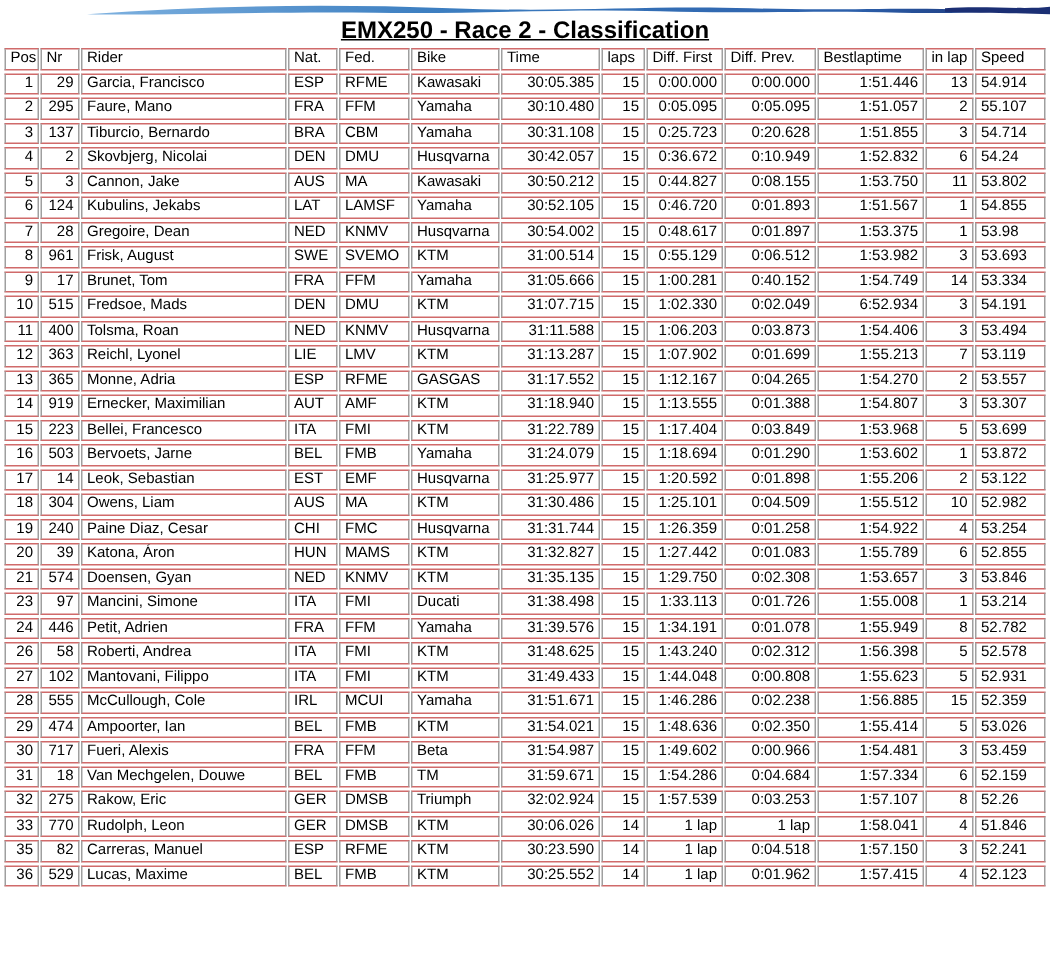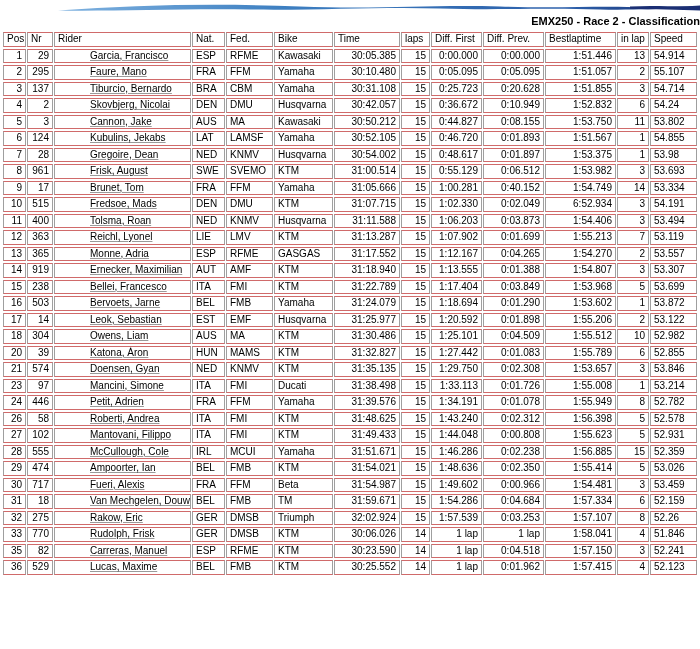--- a/index.html
+++ b/index.html
@@ -13,25 +13,26 @@
     overflow: hidden;
     font-family: "Liberation Sans", sans-serif;
     color: #000;
   }
   .swoosh-wrap {
     width: 700px;
     height: 12px;
     overflow: hidden;
   }
   .page-title {
-    text-align: right;
+    text-align: center;
     font-weight: bold;
-    font-size: 11px;
+    font-size: 16px;
     line-height: 16px;
     margin: 1px 0 1px 0;
+    text-decoration: underline;
   }
   table.results {
     table-layout: fixed;
     width: 696px;
     margin-left: 2px;
     border-collapse: separate;
     border-spacing: 1px 2px;
   }
   table.results th,
   table.results td {
@@ -45,24 +46,22 @@
     line-height: 12.5px;
     padding: 0 3px;
     white-space: nowrap;
     overflow: hidden;
     text-align: left;
     vertical-align: middle;
   }
   table.results .al-r { text-align: right; }
   .rider-link {
     color: #000;
-    text-decoration: underline;
     text-decoration-color: #9a9a9a;
     cursor: pointer;
-    margin-left: 32px;
   }
 </style>
 </head>
 <body>
 
 <div class="swoosh-wrap">
   <svg width="700" height="12" viewBox="0 0 700 12">
     <defs>
       <linearGradient id="sw" x1="0" y1="0" x2="1" y2="0">
         <stop offset="0" stop-color="#7fb2e0"></stop>
@@ -317,21 +316,21 @@
         <td class="al-r">31:18.940</td>
         <td class="al-r">15</td>
         <td class="al-r">1:13.555</td>
         <td class="al-r">0:01.388</td>
         <td class="al-r">1:54.807</td>
         <td class="al-r">3</td>
         <td>53.307</td>
       </tr>
       <tr>
         <td class="al-r">15</td>
-        <td class="al-r">238</td>
+        <td class="al-r">223</td>
         <td><span class="rider-link">Bellei, Francesco</span></td>
         <td>ITA</td>
         <td>FMI</td>
         <td>KTM</td>
         <td class="al-r">31:22.789</td>
         <td class="al-r">15</td>
         <td class="al-r">1:17.404</td>
         <td class="al-r">0:03.849</td>
         <td class="al-r">1:53.968</td>
         <td class="al-r">5</td>
@@ -376,20 +375,35 @@
         <td>KTM</td>
         <td class="al-r">31:30.486</td>
         <td class="al-r">15</td>
         <td class="al-r">1:25.101</td>
         <td class="al-r">0:04.509</td>
         <td class="al-r">1:55.512</td>
         <td class="al-r">10</td>
         <td>52.982</td>
       </tr>
       <tr>
+        <td class="al-r">19</td>
+        <td class="al-r">240</td>
+        <td><span class="rider-link">Paine Diaz, Cesar</span></td>
+        <td>CHI</td>
+        <td>FMC</td>
+        <td>Husqvarna</td>
+        <td class="al-r">31:31.744</td>
+        <td class="al-r">15</td>
+        <td class="al-r">1:26.359</td>
+        <td class="al-r">0:01.258</td>
+        <td class="al-r">1:54.922</td>
+        <td class="al-r">4</td>
+        <td>53.254</td>
+      </tr>
+      <tr>
         <td class="al-r">20</td>
         <td class="al-r">39</td>
         <td><span class="rider-link">Katona, Áron</span></td>
         <td>HUN</td>
         <td>MAMS</td>
         <td>KTM</td>
         <td class="al-r">31:32.827</td>
         <td class="al-r">15</td>
         <td class="al-r">1:27.442</td>
         <td class="al-r">0:01.083</td>
@@ -543,21 +557,21 @@
         <td class="al-r">15</td>
         <td class="al-r">1:57.539</td>
         <td class="al-r">0:03.253</td>
         <td class="al-r">1:57.107</td>
         <td class="al-r">8</td>
         <td>52.26</td>
       </tr>
       <tr>
         <td class="al-r">33</td>
         <td class="al-r">770</td>
-        <td><span class="rider-link">Rudolph, Frisk</span></td>
+        <td><span class="rider-link">Rudolph, Leon</span></td>
         <td>GER</td>
         <td>DMSB</td>
         <td>KTM</td>
         <td class="al-r">30:06.026</td>
         <td class="al-r">14</td>
         <td class="al-r">1 lap</td>
         <td class="al-r">1 lap</td>
         <td class="al-r">1:58.041</td>
         <td class="al-r">4</td>
         <td>51.846</td>

